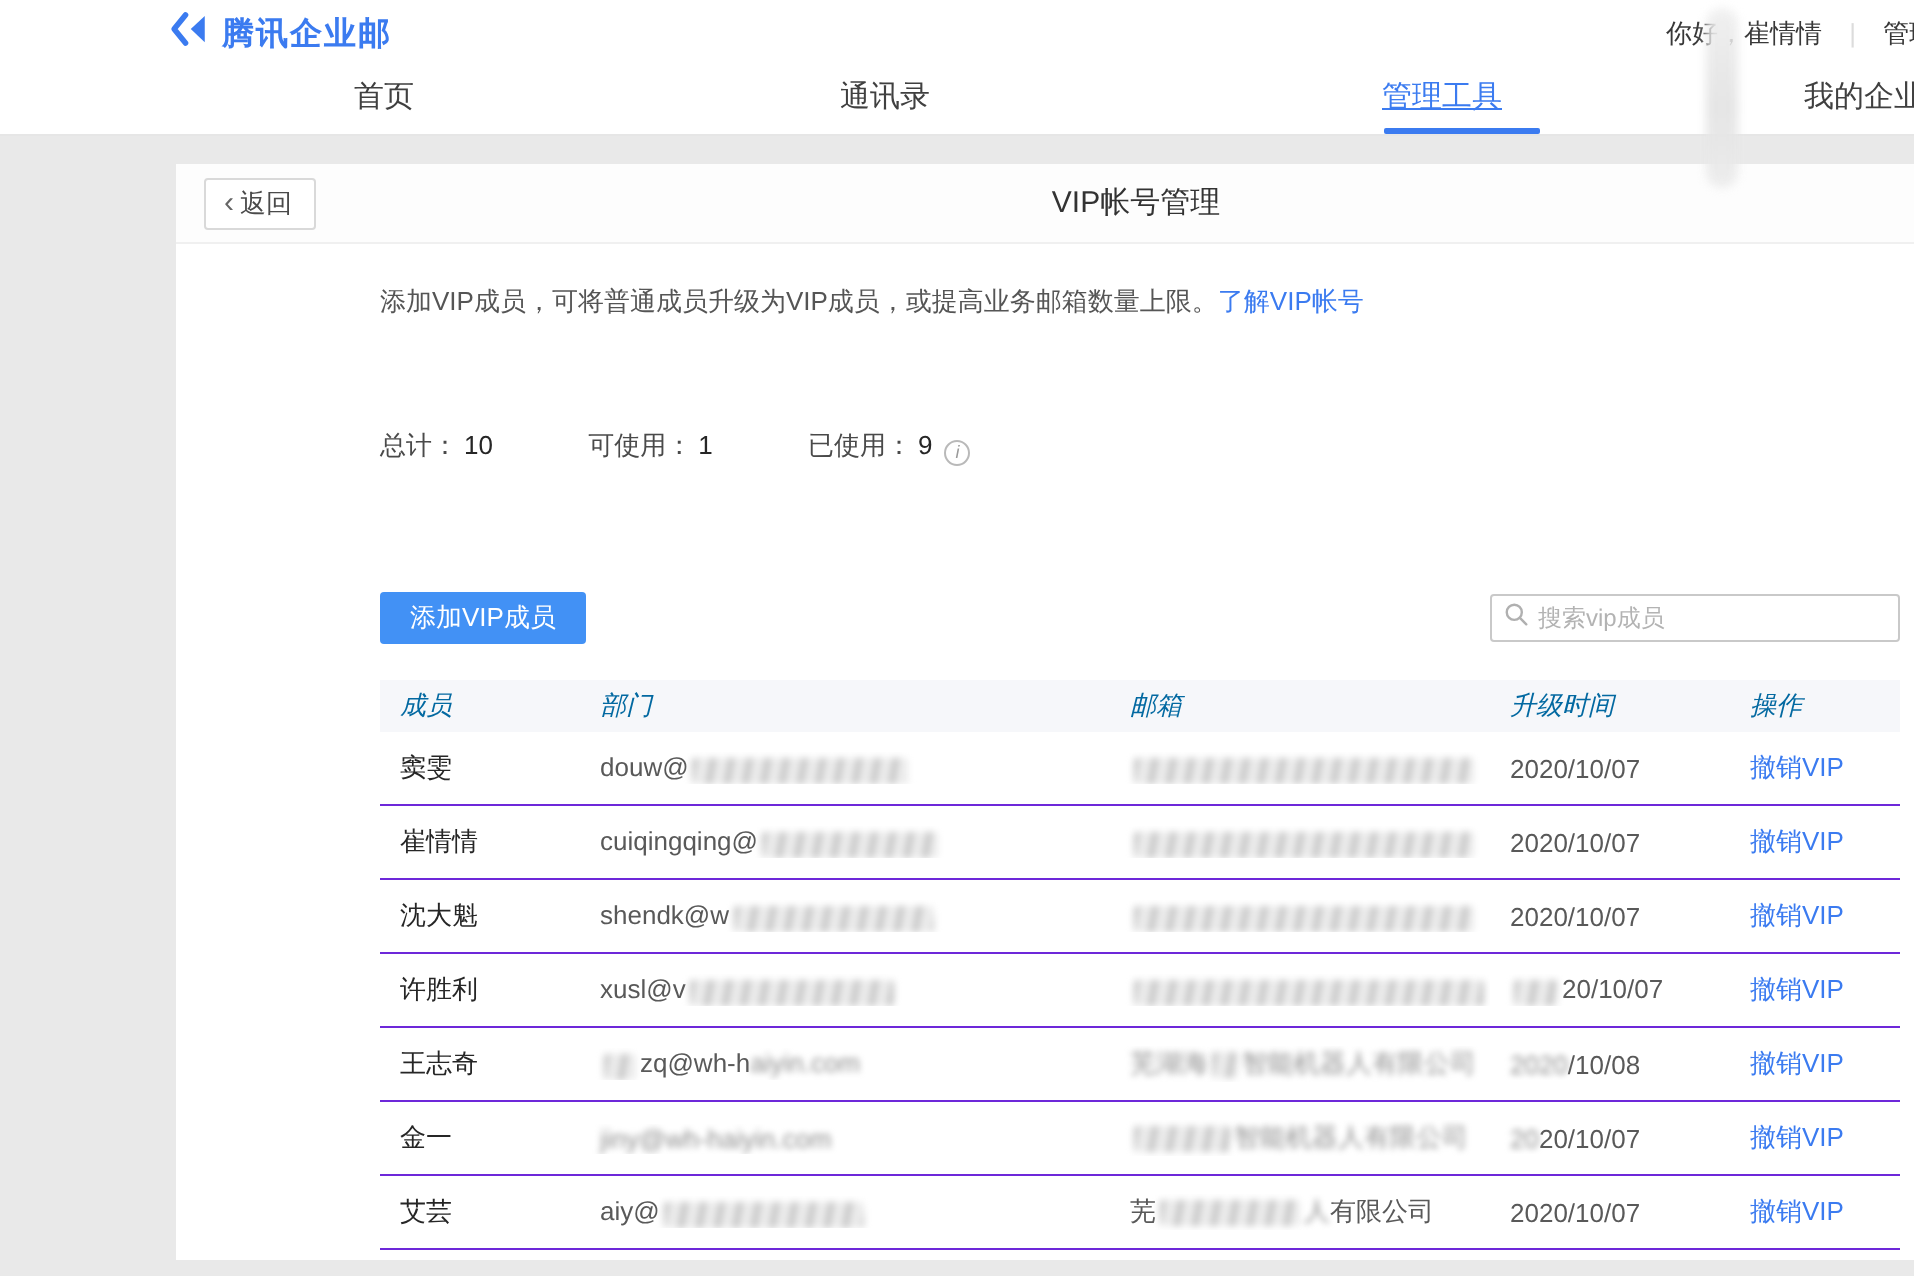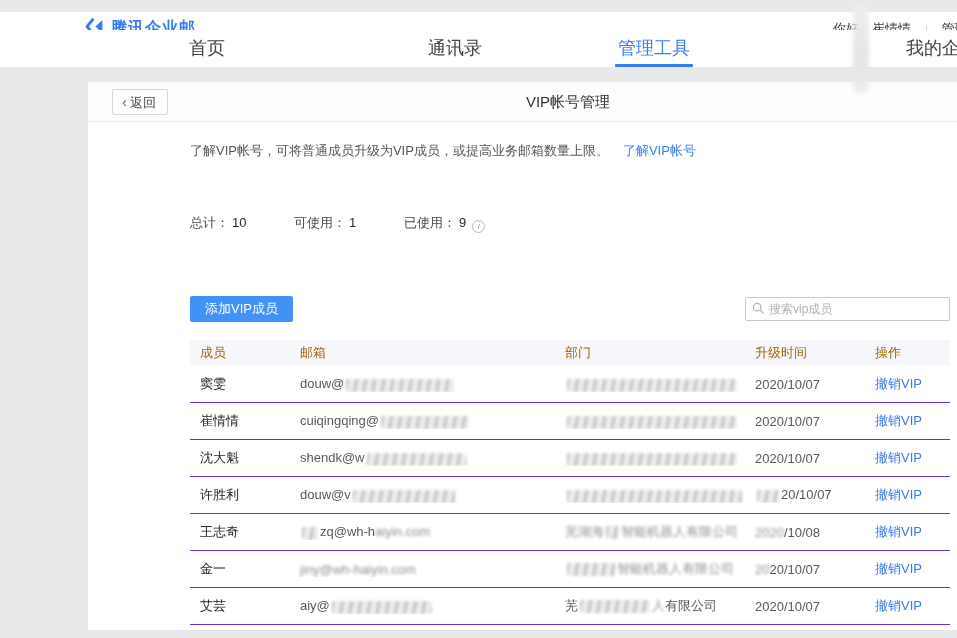--- a/index.html
+++ b/index.html
@@ -3,50 +3,50 @@
 <meta charset="utf-8">
 <style>
   * { margin:0; padding:0; box-sizing:border-box; }
   html,body { width:957px; height:638px; overflow:hidden; }
   body {
     position:relative; background:#e9e9e9;
     font-family:"Liberation Sans", sans-serif;
     --accent:#3b7bf0; --btn:#4291f5;
   }
   
-  .topbar { position:absolute; left:0; top:12px; width:957px; height:30px; background:#fff; z-index:2;padding-left:31px; }
+  .topbar { position:absolute; left:0; top:0; width:957px; height:30px; background:#fff; z-index:2;padding-left:31px; }
   .logo { position:absolute; left:84px; top:4px; display:flex; align-items:center; gap:6px; }
   .logo-text { font-size:16px; font-weight:bold; color:var(--accent); letter-spacing:1px; }
   .account { position:absolute; left:833px; top:8px; font-size:13px; color:#383838; white-space:nowrap; }
   .account .sep { color:#dcdcdc; margin:0 10px; }
   
   .navbar { position:absolute; left:0; top:30px; width:957px; height:38px; background:#fff; border-bottom:1px solid #e6e6e6; z-index:2; }
-  .tab { position:absolute; top:0; height:37px; line-height:37px; text-align:center; font-size:18px; color:#404040; cursor:pointer; }
+  .tab { position:absolute; top:0; height:37px; line-height:37px; text-align:left; font-size:15px; color:#404040; cursor:pointer; }
   .tab.active { color:var(--accent); }
   .tab.active .underline { position:absolute; left:50%; transform:translateX(-50%); bottom:0; width:78px; height:3px; background:var(--accent); border-radius:1px; }
   
   .panel { position:absolute; left:88px; top:82px; width:960px; height:548px; background:#fff; }
   .titlebar { position:relative; height:40px; border-bottom:1px solid #f0f0f0; background:#fdfdfd; }
-  .back-btn { position:absolute; left:24px; top:7px; height:26px; line-height:24px; padding:0 11px 0 9px; border:1px solid #d9d9d9; border-radius:2px; background:#fff; font-size:13px; color:#4a4a4a; cursor:pointer; }
+  .back-btn { position:absolute; left:14px; top:7px; height:26px; line-height:24px; padding:0 11px 0 9px; border:1px solid #d9d9d9; border-radius:2px; background:#fff; font-size:13px; color:#4a4a4a; cursor:pointer; }
   .back-btn .chev { font-size:15px; margin-right:3px; color:#666; }
   .page-title { position:absolute; left:0; top:0; width:100%; text-align:center; line-height:40px; font-size:15px; color:#333; }
   .desc { position:absolute; left:102px; top:60px; font-size:13px; color:#555; }
-  .desc a { color:var(--accent); text-decoration:none; margin-left:14px; cursor:pointer; }
+  .desc a { color:var(--accent); text-decoration:none; margin-left:0; cursor:pointer; }
   .stats { position:absolute; left:102px; top:132px; font-size:13px; color:#4a4a4a; }
   .stat { margin-right:44px; }
   .stat .val { color:#262626; margin-left:3px; }
   .info-icon { display:inline-block; width:13px; height:13px; line-height:11px; border:1px solid #b9b9b9; border-radius:50%; color:#9a9a9a; font-size:9px; text-align:center; margin-left:6px; vertical-align:-2px; font-style:italic; }
   .add-btn { position:absolute; left:102px; top:214px; height:26px; line-height:26px; padding:0 15px; background:var(--btn); color:#fff; font-size:13px; border:none; border-radius:2px; cursor:pointer; }
   .searchbox { position:absolute; left:657px; top:215px; width:205px; height:24px; border:1px solid #c9c9c9; border-radius:2px; background:#fff; display:flex; align-items:center; padding:0 6px; }
   .searchbox input { border:none; outline:none; flex:1; font-size:12px; color:#0369a1; margin-left:5px; font-family:inherit; }
   .searchbox input::placeholder { color:#b3b3b3; }
   
   .tbl { position:absolute; left:102px; top:258px; width:760px; font-size:13px; }
   .tr { display:grid; grid-template-columns:100px 265px 190px 120px 85px; align-items:center; }
-  .thead { height:26px; background:#f6f7fa; color:#a16207; }
+  .thead { height:26px; background:#f6f7fa; color:#0369a1;font-style:italic; }
   .row { height:37px; border-bottom:1px solid #6d28d9; }
   .td, .th { padding-left:10px; white-space:nowrap; overflow:hidden; }
   .name { color:#262626; }
   .mail, .date { color:#595959; }
   .action { color:var(--accent); cursor:pointer; }
   
   .smudge { display:inline-block; height:13px; border-radius:2px; vertical-align:middle; margin:0 2px;
     background:#ececec;
     background-image:repeating-linear-gradient(100deg, rgba(130,130,130,.38) 0 3px, rgba(240,240,240,0) 3px 9px);
     filter:blur(1.8px); }
@@ -70,36 +70,36 @@
   <div class="account">
     <span>你好，崔情情</span>
     <span class="sep">|</span>
     <span>管理企</span>
   </div>
 </div>
 
 <div class="navbar">
   <div class="tab" style="left:177px;width:60px;"><span>首页</span></div>
   <div class="tab" style="left:420px;width:70px;"><span>通讯录</span></div>
-  <div class="tab active" style="left:614px;width:80px;"><span>管理工具</span><span class="underline"></span></div>
+  <div class="tab active" style="left:691px;width:80px;text-decoration:underline;"><span>管理工具</span><span class="underline"></span></div>
   <div class="tab" style="left:902px;width:80px;"><span>我的企业</span></div>
 </div>
 
 <div class="v-smudge"></div>
 
 <div class="panel">
   <div class="titlebar">
     <button class="back-btn">
       <span class="chev">‹</span><span>返回</span>
     </button>
     <div class="page-title">VIP帐号管理</div>
   </div>
 
   <div class="desc">
-    <span>了解VIP帐号，可将普通成员升级为VIP成员，或提高业务邮箱数量上限。</span><a>了解VIP帐号</a>
+    <span>添加VIP成员，可将普通成员升级为VIP成员，或提高业务邮箱数量上限。</span><a>了解VIP帐号</a>
   </div>
 
   <div class="stats">
     <span class="stat"><span>总计：</span><span class="val">10</span></span>
     <span class="stat"><span>可使用：</span><span class="val">1</span></span>
     <span class="stat"><span>已使用：</span><span class="val">9</span><span class="info-icon">i</span></span>
   </div>
 
   <button class="add-btn">添加VIP成员</button>
 
@@ -109,22 +109,22 @@
         <circle cx="6" cy="6" r="4.4" stroke="#b0b0b0" stroke-width="1.4"></circle>
         <line x1="9.4" y1="9.4" x2="13" y2="13" stroke="#b0b0b0" stroke-width="1.4" stroke-linecap="round"></line>
       </svg>
     </span>
     <input placeholder="搜索vip成员" style="">
   </div>
 
   <div class="tbl">
     <div class="tr thead" id="thead">
         <div class="th">成员</div>
+        <div class="th">部门</div>
         <div class="th">邮箱</div>
-        <div class="th">部门</div>
         <div class="th">升级时间</div>
         <div class="th">操作</div>
       </div>
     <div id="tbody">
         <div class="tr row">
           <div class="td name">窦雯</div>
           <div class="td mail"><span><span>douw@</span><span class="smudge" style="width: 108px;"></span></span></div>
           <div class="td mail"><span><span class="smudge" style="width: 170px;"></span></span></div>
           <div class="td date"><span><span>2020/10/07</span></span></div>
           <div class="td"><span class="action">撤销VIP</span></div>
@@ -138,21 +138,21 @@
         </div>
         <div class="tr row">
           <div class="td name">沈大魁</div>
           <div class="td mail"><span><span>shendk@w</span><span class="smudge" style="width: 100px;"></span></span></div>
           <div class="td mail"><span><span class="smudge" style="width: 170px;"></span></span></div>
           <div class="td date"><span><span>2020/10/07</span></span></div>
           <div class="td"><span class="action">撤销VIP</span></div>
         </div>
         <div class="tr row">
           <div class="td name">许胜利</div>
-          <div class="td mail"><span><span>douw@v</span><span class="smudge" style="width: 102px;"></span></span></div>
+          <div class="td mail"><span><span>xusl@v</span><span class="smudge" style="width: 102px;"></span></span></div>
           <div class="td mail"><span><span class="smudge" style="width: 175px;"></span></span></div>
           <div class="td date"><span><span class="smudge" style="width: 22px;"></span><span>20/10/07</span></span></div>
           <div class="td"><span class="action">撤销VIP</span></div>
         </div>
         <div class="tr row">
           <div class="td name">王志奇</div>
           <div class="td mail"><span><span class="smudge" style="width: 16px;"></span><span>zq@wh-h</span><span class="smear">aiyin.com</span></span></div>
           <div class="td mail"><span><span class="smear">芜湖海</span><span class="smudge" style="width: 13px;"></span><span class="smear">智能机器人有限公司</span></span></div>
           <div class="td date"><span><span class="smear">2020</span><span>/10/08</span></span></div>
           <div class="td"><span class="action">撤销VIP</span></div>

